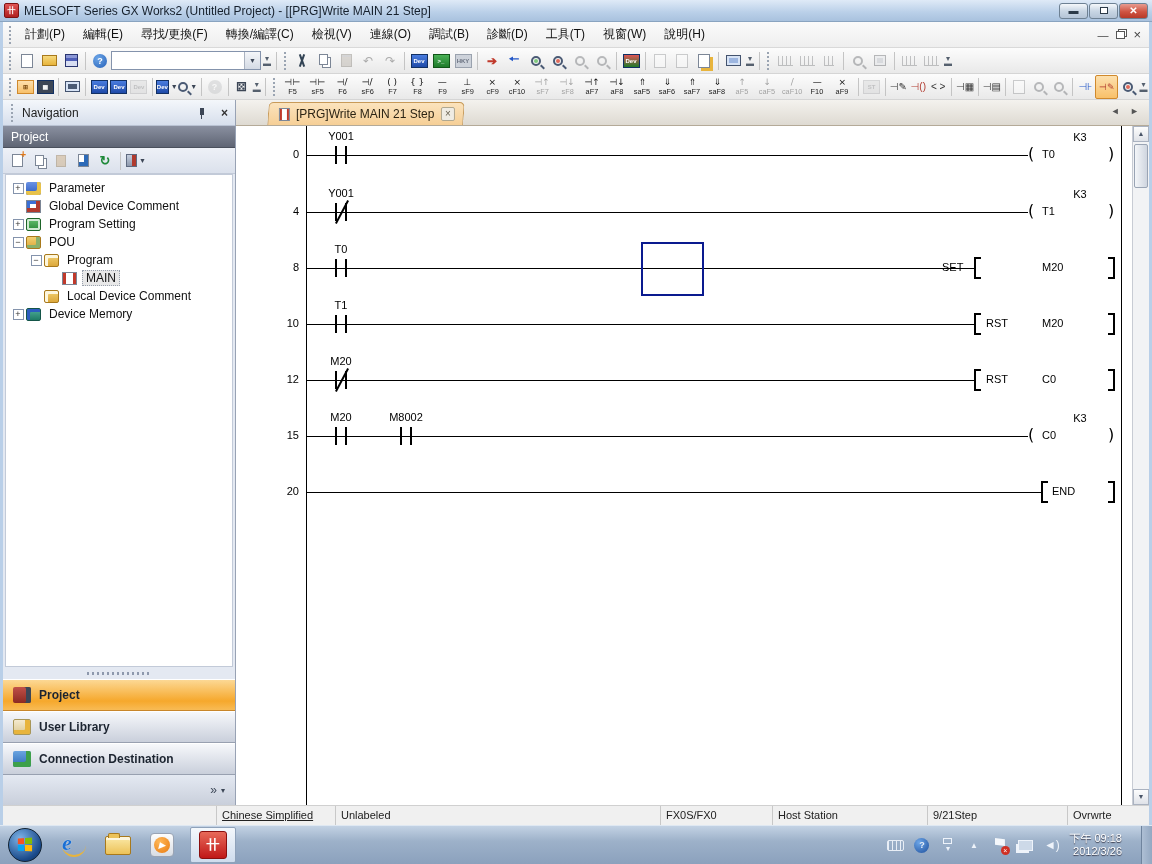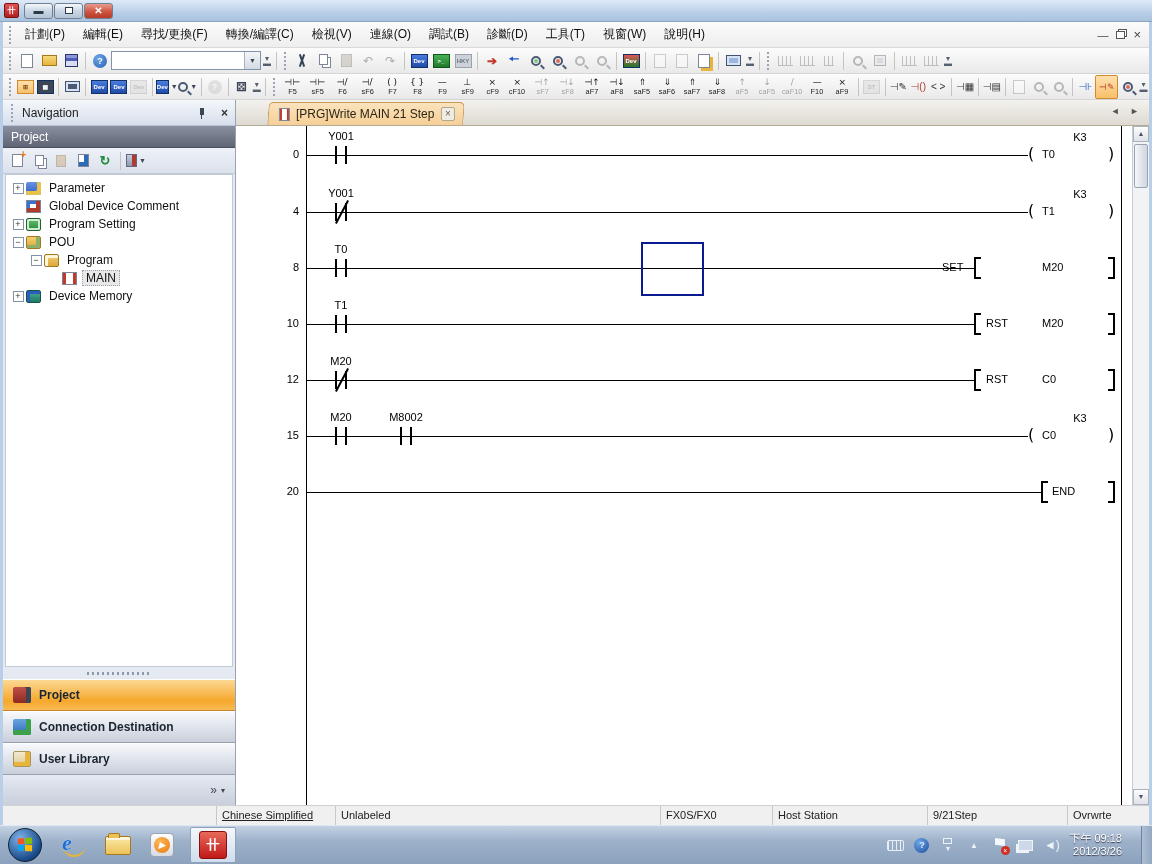--- a/index.html
+++ b/index.html
@@ -175,20 +175,21 @@
   .combo .cv { flex:1; font-size:11px; padding-left:3px; color:#333; }
   .combo .cb { width:16px; height:17px; background:linear-gradient(#f4f6f9,#d4dae4); border-left:1px solid #aab2c0; font-size:7px; color:#3c4656; text-align:center; line-height:17px; }
 </style>
 </head>
 <body>
 
 <div class="app">
 
   <div class="titlebar">
     <div class="app-icon16">卄</div>
+    <div class="title-text">MELSOFT Series GX Works2 (Untitled Project) - [[PRG]Write MAIN 21 Step]</div>
     <div class="winbtns">
       <div class="wbtn">▬</div>
       <div class="wbtn"><span class="rbox"></span></div>
       <div class="wbtn close">✕</div>
     </div>
   </div>
 
   <div class="frame">
 
     <div class="menubar">
@@ -601,44 +602,51 @@
               </div>
 
               <div class="trow ind2">
                 <span class="slot">
                   <span class="expand"></span>
                 </span>
                 <span class="ticon ic-main"></span>
                 <span class="tlabel selected">MAIN</span>
               </div>
 
+              <div class="trow ind1">
+                <span class="slot">
+                  <span class="expand"></span>
+                </span>
+                <span class="ticon ic-ldc"></span>
+                <span class="tlabel">Local Device Comment</span>
+              </div>
 
               <div class="trow ind0">
                 <span class="slot">
                   <span class="expand">+</span>
                 </span>
                 <span class="ticon ic-devmem"></span>
                 <span class="tlabel">Device Memory</span>
               </div>
             </div>
         </div>
         <div class="nav-splitter">
             <i></i>
           </div>
         <div class="nav-btn orange">
           <span class="nbicon proj"></span>
           <span>Project</span>
         </div>
         <div class="nav-btn">
+          <span class="nbicon lib"></span>
+          <span>User Library</span>
+        </div>
+        <div class="nav-btn">
           <span class="nbicon conn"></span>
           <span>Connection Destination</span>
-        </div>
-        <div class="nav-btn">
-          <span class="nbicon lib"></span>
-          <span>User Library</span>
         </div>
         <div class="nav-bottom">
             <span>»</span>
             <span class="dn">▾</span>
           </div>
       </div>
 
       <div class="editor">
         <div class="tabbar">
           <div class="tab">

